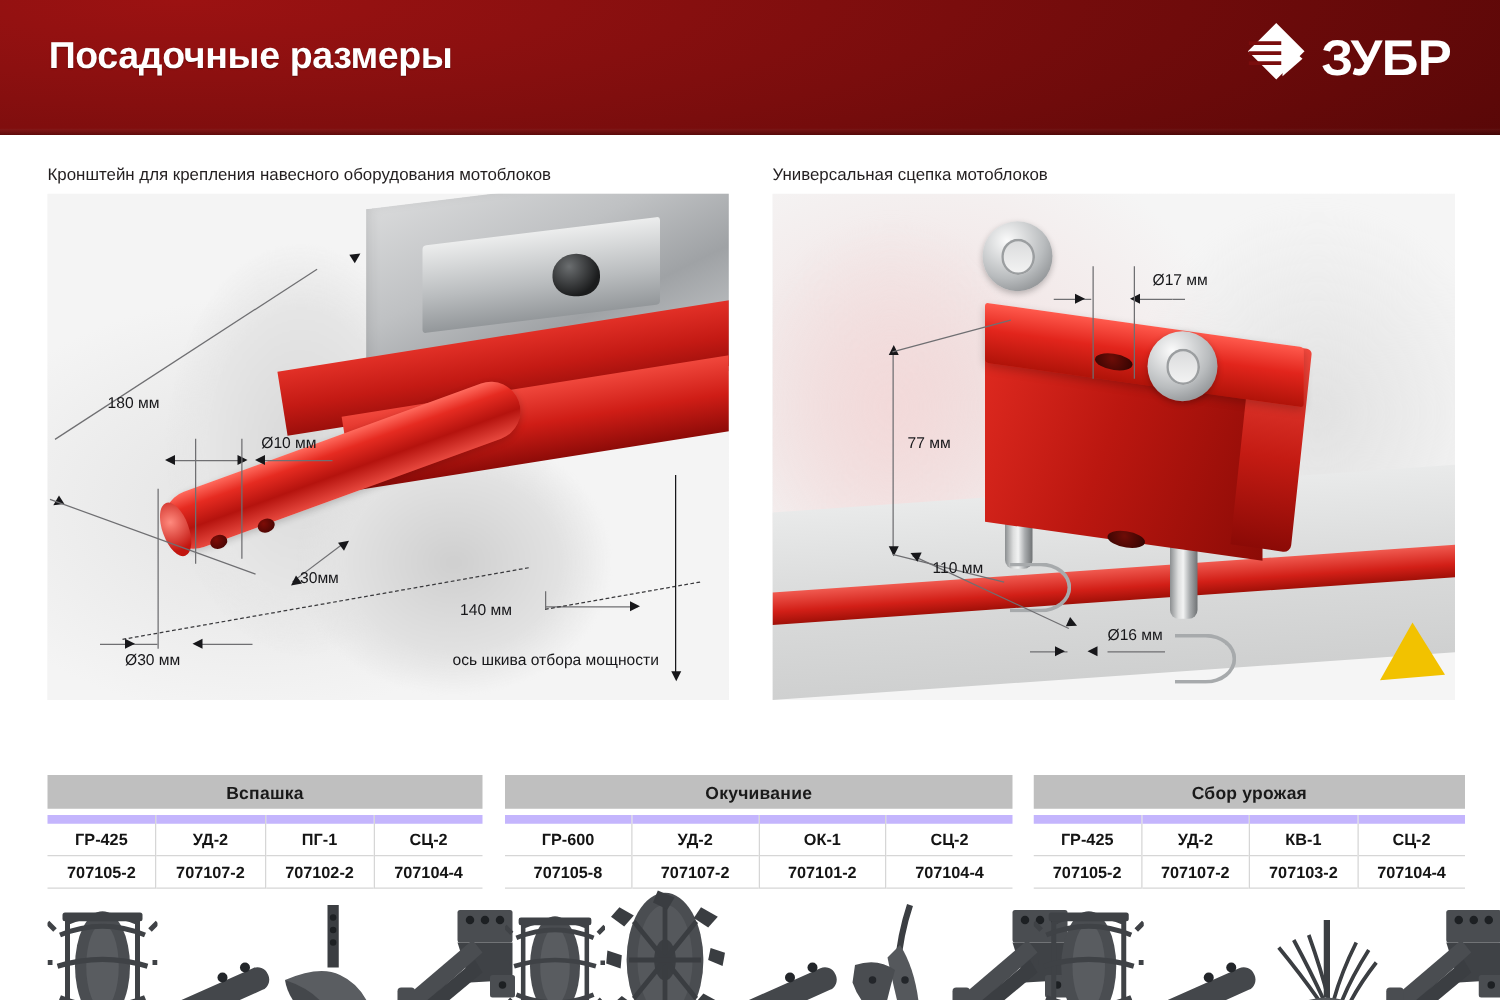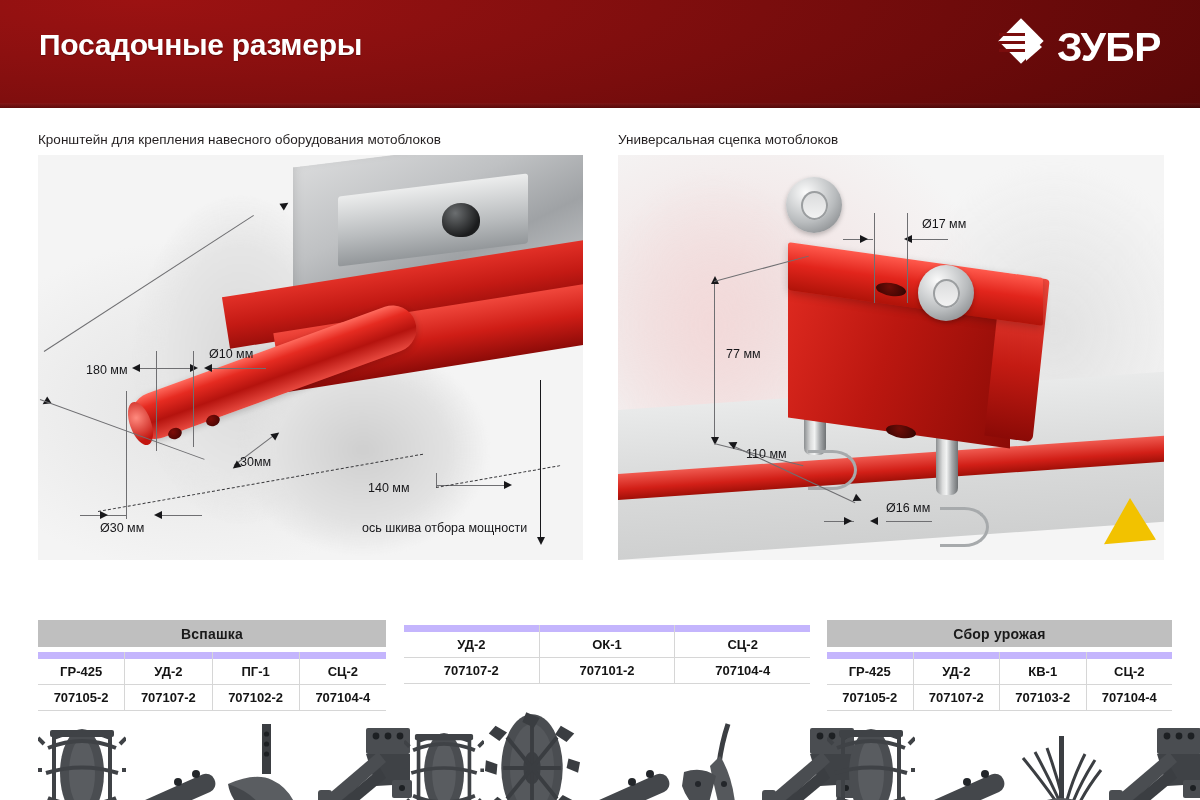--- a/index.html
+++ b/index.html
@@ -257,21 +257,21 @@
     <div class="lp-redplate2"></div>
     <div class="lp-tube"></div>
     <div class="lp-tubecap"></div>
     <div class="lp-hole h1"></div>
     <div class="lp-hole h2"></div>
 
     <div class="line thin" style="left:6px;top:196px;width:250px;height:1px;transform:rotate(-33deg);transform-origin:left center;"></div>
     <div class="arrow arr-l" style="left:4px;top:243px;transform:rotate(-33deg);"></div>
     <div class="arrow arr-r" style="left:243px;top:46px;transform:rotate(-33deg);"></div>
     <div class="line thin" style="left:2px;top:244px;width:175px;height:1px;transform:rotate(20deg);transform-origin:left center;"></div>
-    <div class="dim" style="left:48px;top:160px;margin-top:48px;">180 мм</div>
+    <div class="dim" style="left:48px;top:160px;">180 мм</div>
 
     <div class="line thin" style="left:96px;top:213px;width:62px;height:1px;"></div>
     <div class="arrow arr-l" style="left:94px;top:209px;"></div>
     <div class="arrow arr-r" style="left:152px;top:209px;"></div>
     <div class="line thin" style="left:118px;top:196px;width:1px;height:100px;"></div>
     <div class="line thin" style="left:155px;top:196px;width:1px;height:96px;"></div>
     <div class="line thin" style="left:168px;top:213px;width:60px;height:1px;"></div>
     <div class="arrow arr-l" style="left:166px;top:209px;"></div>
     <div class="dim" style="left:171px;top:192px;">Ø10 мм</div>
 
@@ -421,21 +421,26 @@
               <path d="M8 74 L62 28 L70 38 L16 86 Z" fill="#4a4d51"></path>
               <path d="M14 86 L64 44 L70 54 L22 94 Z" fill="#3b3e42"></path>
               <rect x="2" y="66" width="14" height="34" rx="3" fill="#4a4d51"></rect>
             </g>
           </svg>
         </div>
       </div>
     </div>
 
     <div class="tbl tbl-2">
+      <div class="tbl-head">Окучивание</div>
       <div class="tbl-grid">
+        <div class="tcol">
+          <div class="tcell name">ГР-600</div>
+          <div class="tcell code">707105-8</div>
+        </div>
         <div class="tcol">
           <div class="tcell name">УД-2</div>
           <div class="tcell code">707107-2</div>
         </div>
         <div class="tcol">
           <div class="tcell name">ОК-1</div>
           <div class="tcell code">707101-2</div>
         </div>
         <div class="tcol">
           <div class="tcell name">СЦ-2</div>

